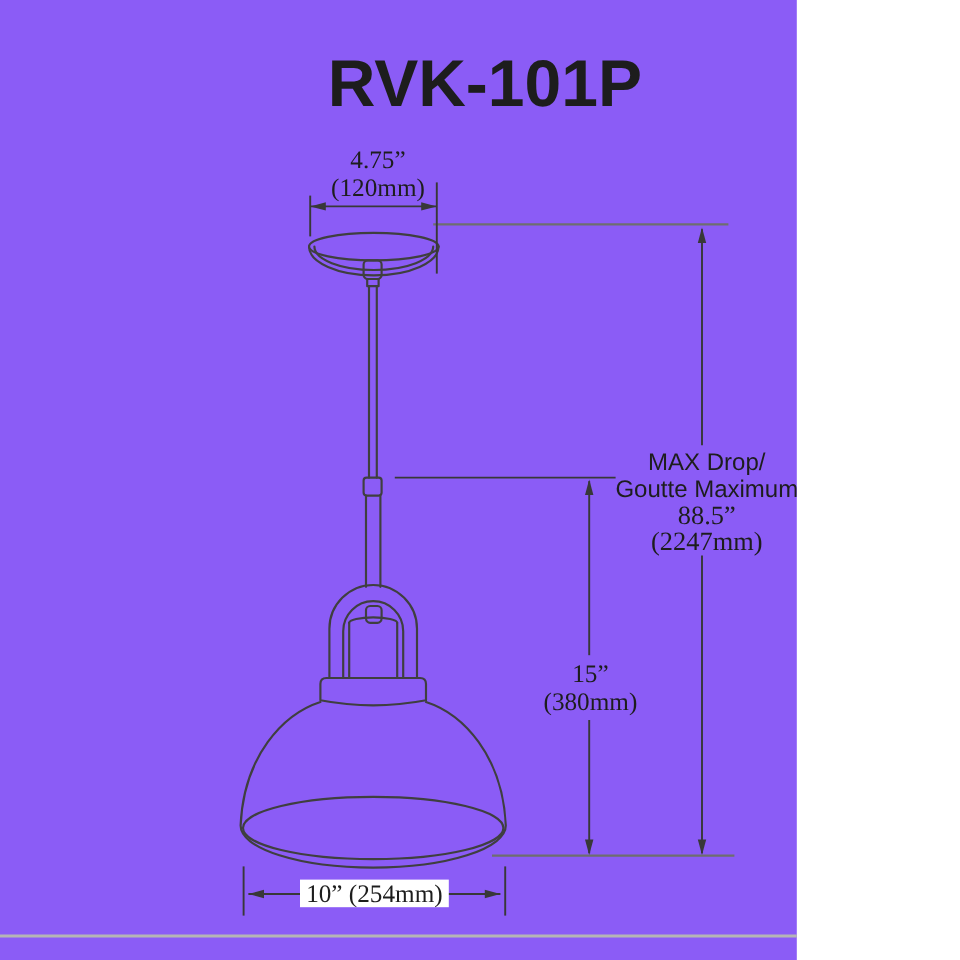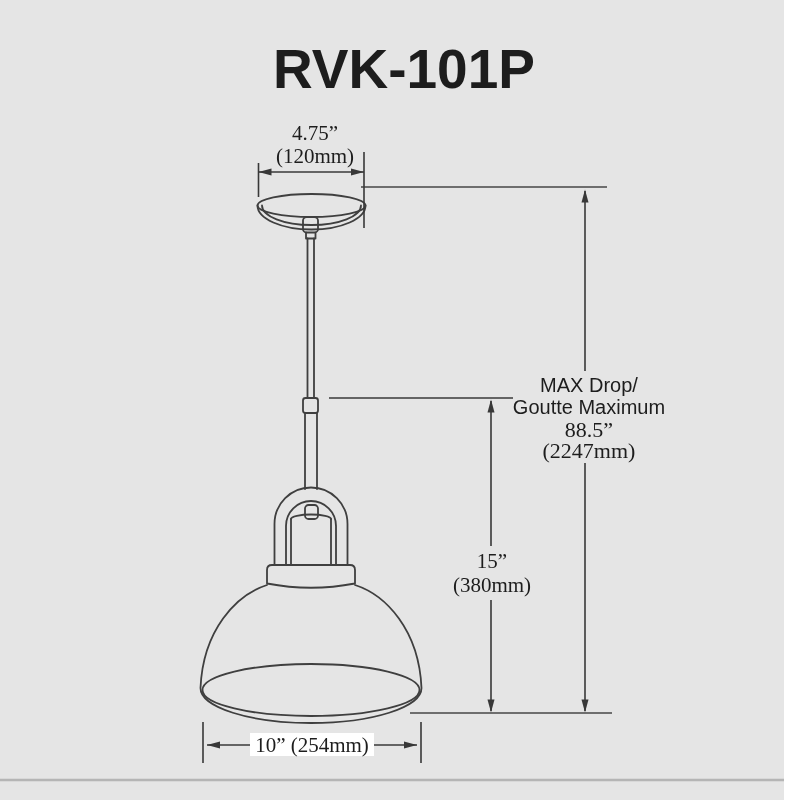--- a/index.html
+++ b/index.html
@@ -2,23 +2,23 @@
 <html><head>
 <meta charset="utf-8">
 <style>
   html, body {
     margin: 0;
     padding: 0;
     background: #ffffff;
   }
   .page {
     position: relative;
-    width: 784px;
+    width: 664px;
     height: 800px;
-    background: #e5e5e5;
+    background: #8b5cf6;
     overflow: hidden;
     font-family: "Liberation Serif", serif;
   }
   svg { display: block; }
   text {
     fill: #1d1d1d;
   }
   .t-title {
     font-family: "Liberation Sans", sans-serif;
     font-weight: bold;

